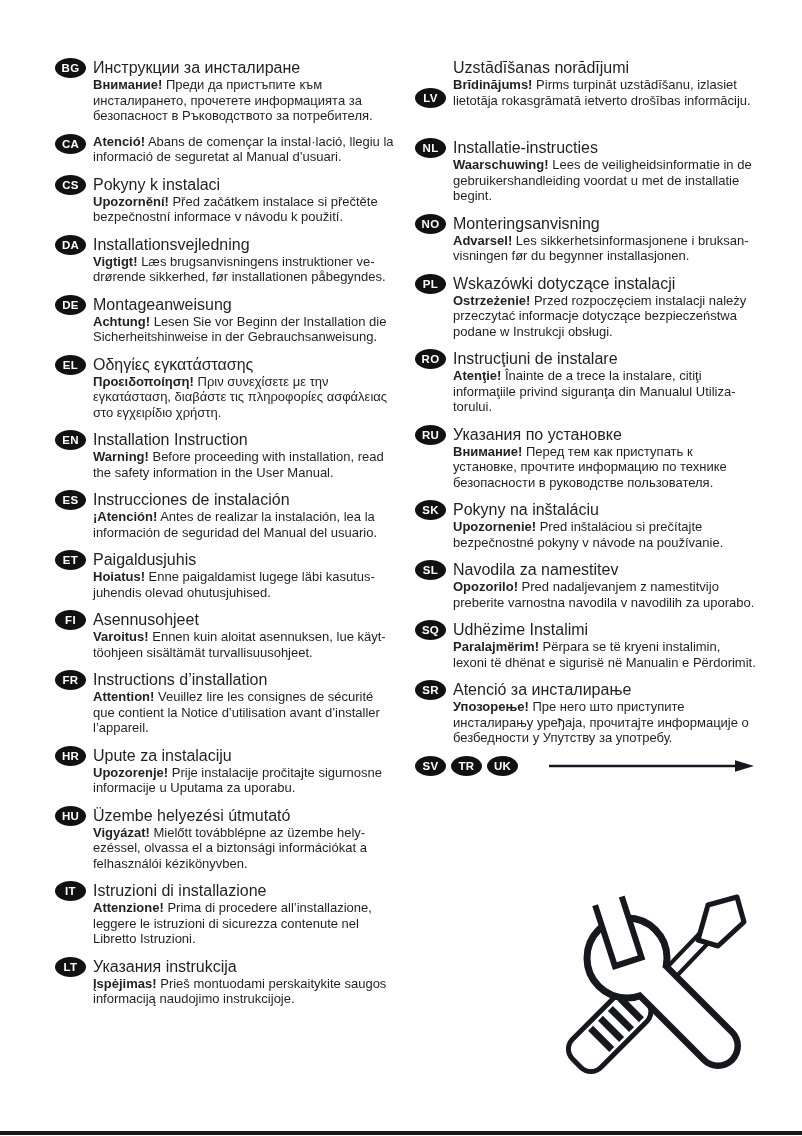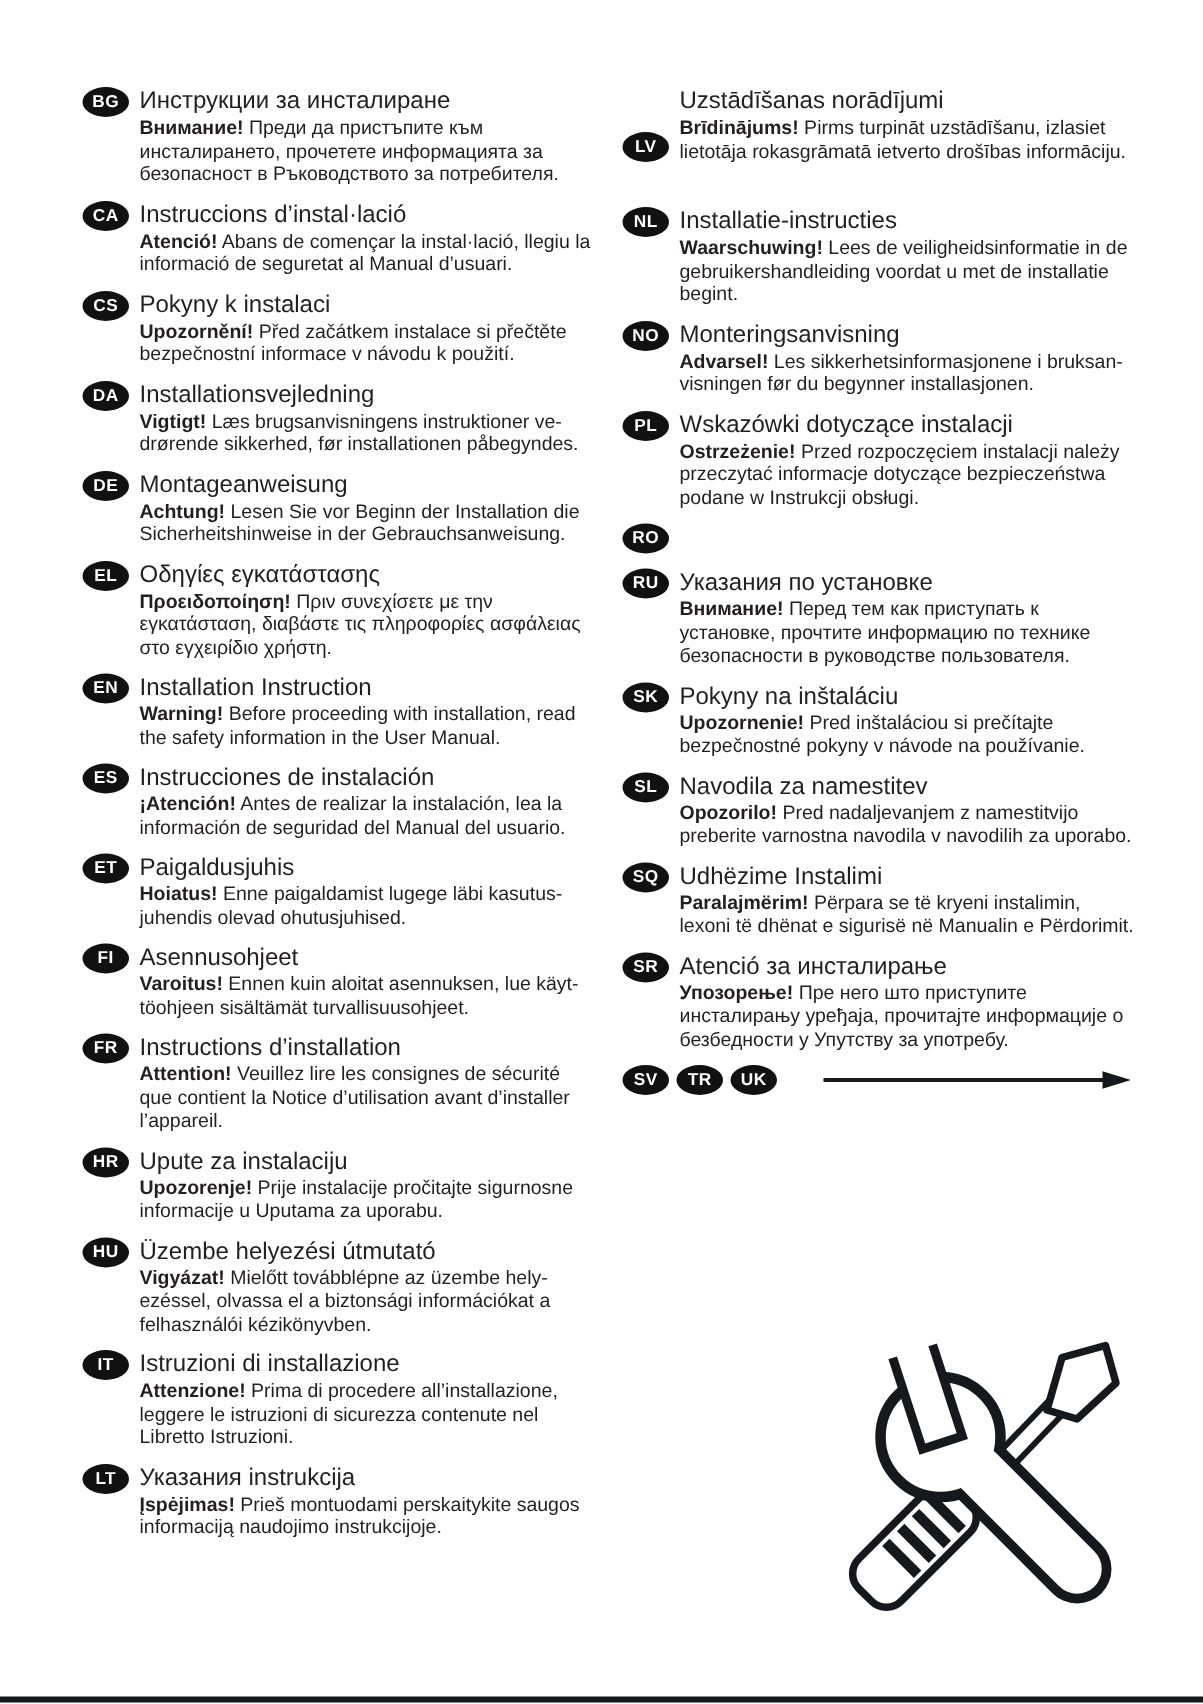--- a/index.html
+++ b/index.html
@@ -58,21 +58,20 @@
       <div class="lang-section">
         <span class="badge">BG</span>
         <div class="sec-text">
           <div class="sec-title">Инструкции за инсталиране</div>
           <div class="sec-body"><b>Внимание!</b> Преди да пристъпите към<br>инсталирането, прочетете информацията за<br>безопасност в Ръководството за потребителя.</div>
         </div>
       </div>
       <div class="lang-section">
         <span class="badge">CA</span>
         <div class="sec-text">
-          <div class="sec-title">Instruccions d’instal·lació</div>
           <div class="sec-body"><b>Atenció!</b> Abans de començar la instal·lació, llegiu la<br>informació de seguretat al Manual d’usuari.</div>
         </div>
       </div>
       <div class="lang-section">
         <span class="badge">CS</span>
         <div class="sec-text">
           <div class="sec-title">Pokyny k instalaci</div>
           <div class="sec-body"><b>Upozornění!</b> Před začátkem instalace si přečtěte<br>bezpečnostní informace v návodu k použití.</div>
         </div>
       </div>
@@ -187,20 +186,24 @@
       </div>
       <div class="lang-section">
         <span class="badge">PL</span>
         <div class="sec-text">
           <div class="sec-title">Wskazówki dotyczące instalacji</div>
           <div class="sec-body"><b>Ostrzeżenie!</b> Przed rozpoczęciem instalacji należy<br>przeczytać informacje dotyczące bezpieczeństwa<br>podane w Instrukcji obsługi.</div>
         </div>
       </div>
       <div class="lang-section">
         <span class="badge">RO</span>
+        <div class="sec-text">
+          <div class="sec-title">Instrucţiuni de instalare</div>
+          <div class="sec-body"><b>Atenţie!</b> Înainte de a trece la instalare, citiţi<br>informaţiile privind siguranţa din Manualul Utiliza-<br>torului.</div>
+        </div>
       </div>
       <div class="lang-section">
         <span class="badge">RU</span>
         <div class="sec-text">
           <div class="sec-title">Указания по установке</div>
           <div class="sec-body"><b>Внимание!</b> Перед тем как приступать к<br>установке, прочтите информацию по технике<br>безопасности в руководстве пользователя.</div>
         </div>
       </div>
       <div class="lang-section">
         <span class="badge">SK</span>

